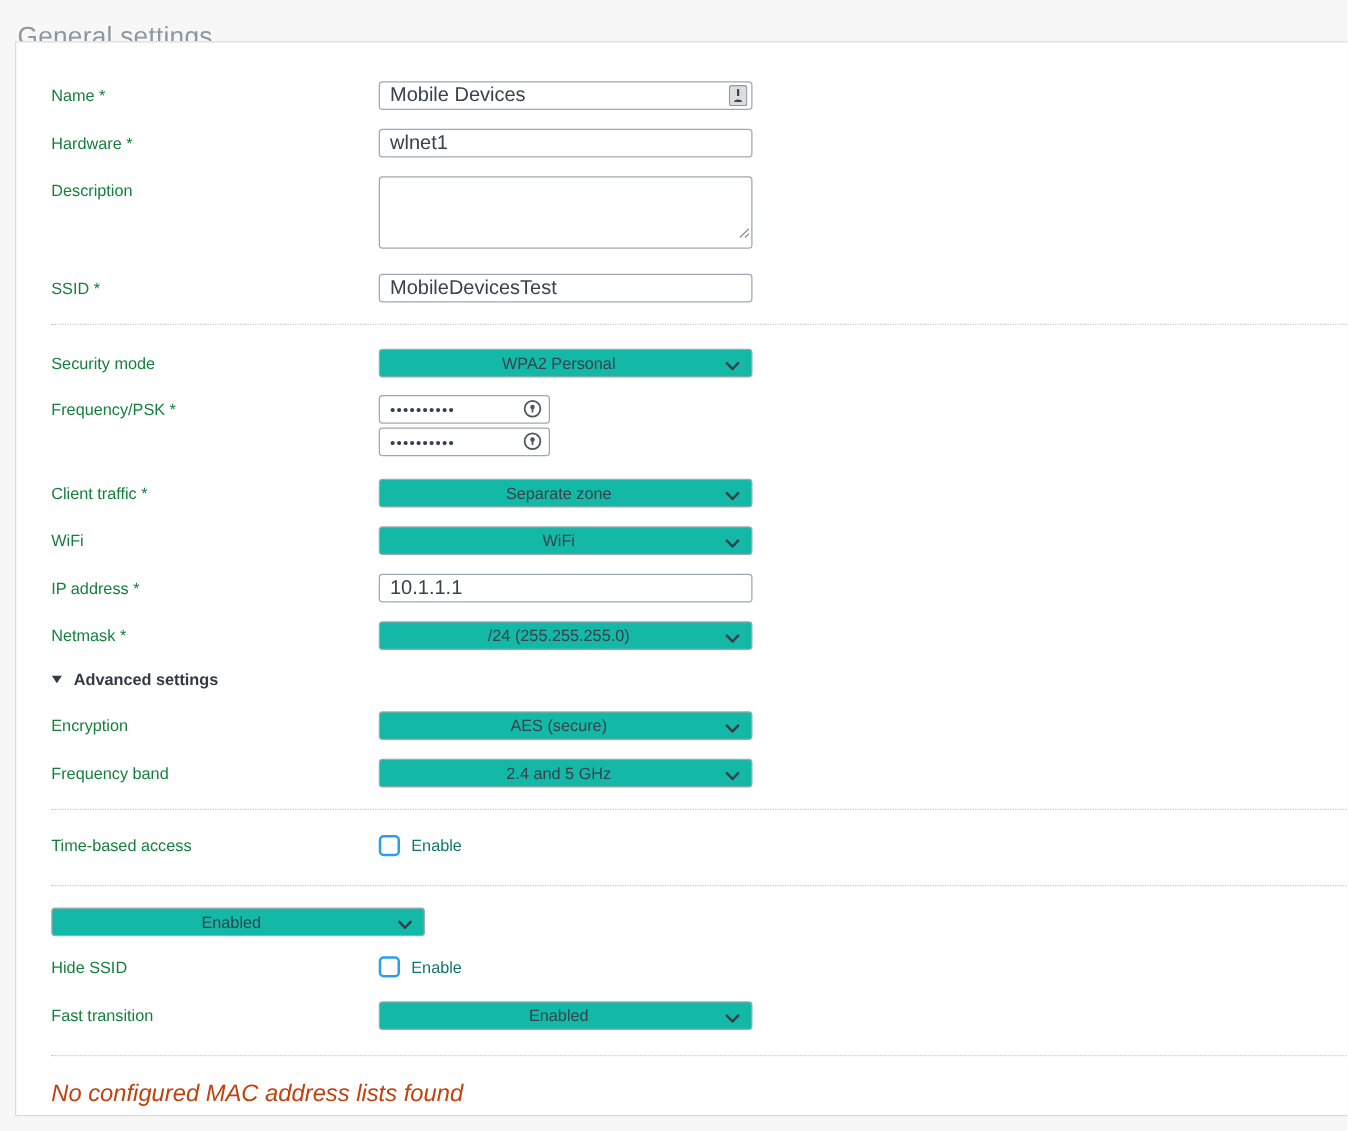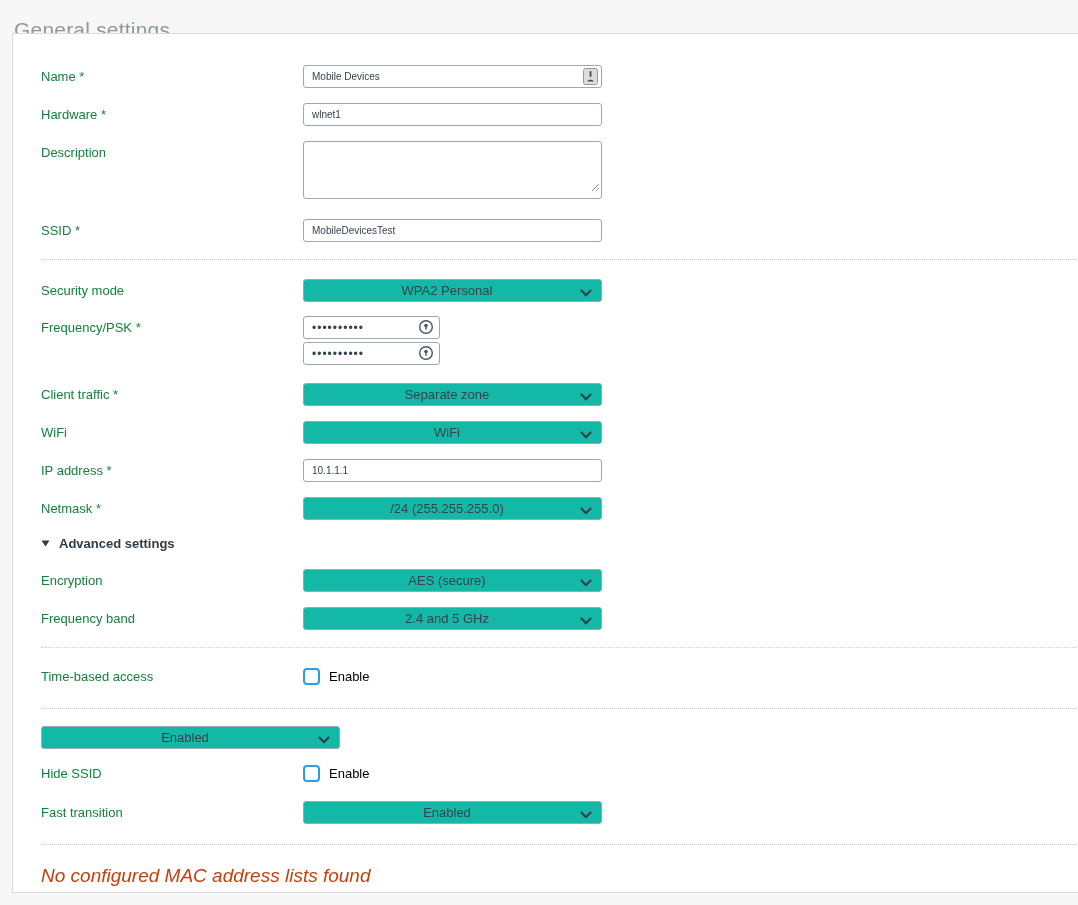--- a/index.html
+++ b/index.html
@@ -27,21 +27,21 @@
   .label {
     width: 262px; flex: none;
     font-size: 13px; color: #15803d;
     padding-top: 4px;
   }
   .ctl { position: relative; }
 
   .text-input {
     width: 299px; height: 23px;
     border: 1px solid #9ea8b2; border-radius: 3px;
-    padding: 0 8px; font-size: 10px; color: #36424e;
+    padding: 0 8px; font-size: 16px; color: #36424e;
     font-family: "Liberation Sans", sans-serif;
     background: #fff; outline: none;
   }
   .text-input.with-icon { padding-right: 26px; }
 
   .autofill-icon { position: absolute; right: 4px; top: 3px; width: 15px; height: 17px; cursor: pointer; }
 
   .textarea-wrap { position: relative; }
   .textarea {
     width: 299px; height: 58px;
@@ -87,21 +87,21 @@
     cursor: pointer; height: 15px;
   }
   .adv-caret { margin-right: 9px; display: inline-flex; }
 
   .cb-group { display: flex; align-items: center; padding-top: 1px; }
   .checkbox {
     width: 17px; height: 17px;
     border: 2px solid #2b9fe6; border-radius: 4px;
     background: #fff; cursor: pointer; flex: none;
   }
-  .cb-label { margin-left: 9px; font-size: 13px; color: #000000; }
+  .cb-label { margin-left: 9px; font-size: 13px; color: #0f766e; }
 
   .static-value { font-size: 19px; color: #c2410c; padding-top: 4px; font-style: italic; }
 
   
   .mb15 { margin-bottom: 15px; }
   .mb14 { margin-bottom: 14px; }
   .mb16 { margin-bottom: 16px; }
   .mb18 { margin-bottom: 18px; }
   .mb19 { margin-bottom: 19px; }
   .mb20 { margin-bottom: 20px; }

